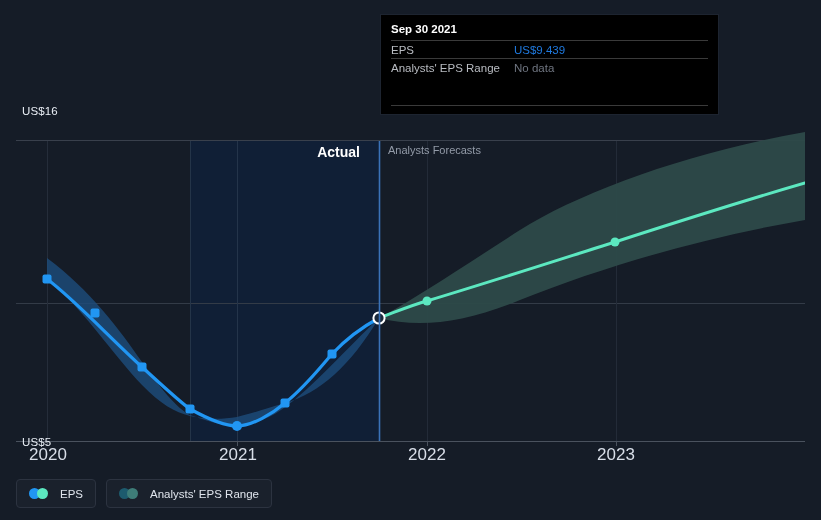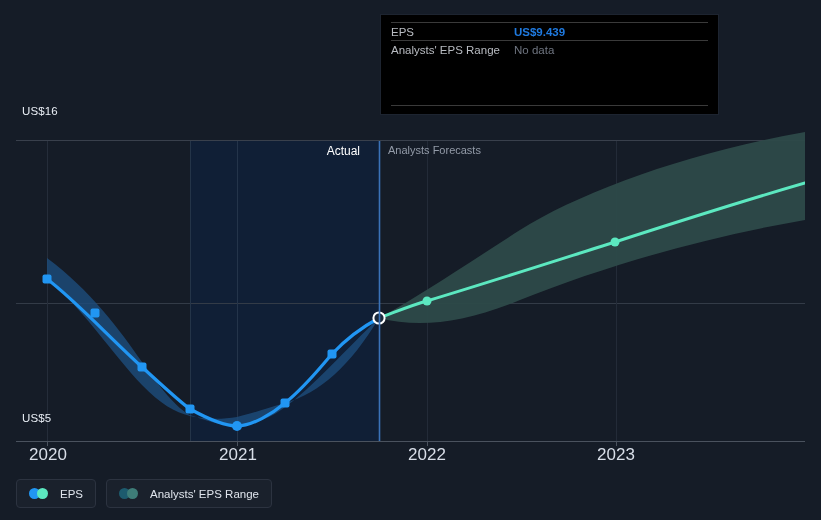--- a/index.html
+++ b/index.html
@@ -35,21 +35,21 @@
 
   
   .axis-label-y {
     position: absolute;
     font-size: 11.5px;
     color: #e9eef5;
     letter-spacing: 0.1px;
     white-space: nowrap;
   }
   #y-label-top  { left: 22px; top: 105px; }
-  #y-label-bot  { left: 22px; top: 412px; }
+  #y-label-bot  { left: 22px; top: 436px; }
 
   .axis-label-x {
     position: absolute;
     font-size: 17px;
     color: #d8dee8;
     white-space: nowrap;
     transform: translateX(-50%);
     top: 445px;
   }
 
@@ -59,22 +59,22 @@
     left: 16px;
     top: 141px;
     width: 789px;
     height: 21px;
     pointer-events: none;
   }
   #actual-label {
     position: absolute;
     right: 445px;
     top: 3px;
-    font-size: 12px;
-    font-weight: normal;
+    font-size: 14px;
+    font-weight: bold;
     color: #ffffff;
     white-space: nowrap;
   }
   #forecast-label {
     position: absolute;
     left: 372px;
     top: 3px;
     font-size: 11px;
     color: #939ba8;
     white-space: nowrap;
@@ -105,21 +105,21 @@
     align-items: center;
     border-top: 1px solid #3a3a3a;
     height: 17px;
     font-size: 11.5px;
   }
   .tt-key {
     width: 123px;
     color: #b9bcc2;
     white-space: nowrap;
   }
-  .tt-val-blue  { color: #1f7ae0; font-weight: bold; white-space: nowrap; }
+  .tt-val-blue  { color: #1f7ae0; font-weight: normal; white-space: nowrap; }
   .tt-val-muted { color: #6f7580; white-space: nowrap; }
   #tooltip-footline {
     position: absolute;
     left: 10px;
     right: 10px;
     top: 90px;
     border-top: 1px solid #3a3a3a;
   }
 
   
@@ -233,20 +233,21 @@
   <div class="axis-label-x" style="left:238px">2021</div>
   <div class="axis-label-x" style="left:427px">2022</div>
   <div class="axis-label-x" style="left:616px">2023</div>
 
   <div id="period-header">
     <div id="actual-label">Actual</div>
     <div id="forecast-label">Analysts Forecasts</div>
   </div>
 
   <div id="tooltip">
+    <div id="tooltip-title">Sep 30 2021</div>
     <div class="tt-row">
       <span class="tt-key">EPS</span>
       <span class="tt-val-blue">US$9.439</span>
     </div>
     <div class="tt-row">
       <span class="tt-key">Analysts' EPS Range</span>
       <span class="tt-val-muted">No data</span>
     </div>
     <div id="tooltip-footline"></div>
   </div>

